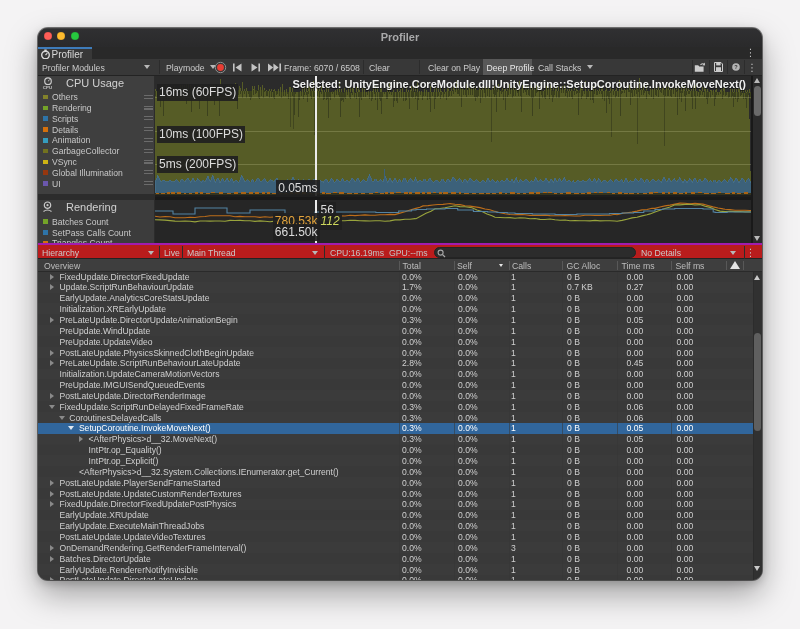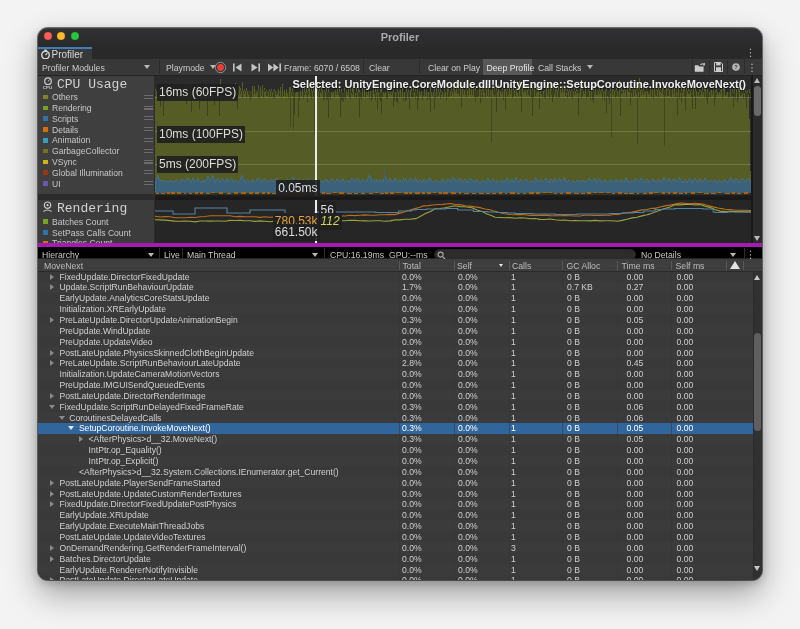--- a/index.html
+++ b/index.html
@@ -24,37 +24,37 @@
   border-bottom:1px solid #232323; font-size:8.7px; color:#cccccc; }
 #toolbar span { position:absolute; top:3.5px; white-space:nowrap; }
 .dsep { position:absolute; top:1px; height:14px; width:1px; background:#2c2c2c; }
 .dar { position:absolute; width:0; height:0; border-left:3.5px solid transparent;
   border-right:3.5px solid transparent; border-top:4px solid #b8b8b8; }
 
 #charts { position:absolute; left:0; top:47.5px; width:100%; height:167.5px; background:#2b2b2b; }
 #lpanel { position:absolute; left:0; top:0; width:116.5px; height:167.5px; background:#2c2c2c; }
 #mod1 { position:absolute; left:0; top:0; width:116px; height:118.5px; background:#3f3f3f; }
 #mod2 { position:absolute; left:0; top:124px; width:116px; height:43.5px; background:#3c3c3c; }
-.mhead { position:absolute; left:19px; top:1.5px; font-size:13px; color:#d2d2d2;font-family:Liberation Mono, monospace; }
+.mhead { position:absolute; left:28px; top:1.5px; font-size:11px; color:#d2d2d2; }
 .leg { position:absolute; left:0; width:116px; height:10.8px; }
 .leg .sw { position:absolute; left:5px; top:3.2px; width:4.6px; height:4.6px; }
 .leg .lt { position:absolute; left:14px; top:0.6px; font-size:8.6px; color:#c8c8c8; white-space:nowrap; }
 .leg .hndl { position:absolute; right:1px; top:3px; width:9px; }
 .leg .hndl i { display:block; height:1.2px; background:#6b6b6b; margin-bottom:1.8px; }
 #cpuchart { position:absolute; left:117px; top:0.5px; width:596px; height:121px; }
 #rchart { position:absolute; left:117px; top:124.5px; width:596px; height:43px; }
 #chartgap { position:absolute; left:116.5px; top:121.5px; width:597px; height:3px; background:#191919; }
 .clbl { position:absolute; background:rgba(32,32,32,0.92); color:#dcdcdc; font-size:12px;
   padding:1px 2px 1.5px 2px; white-space:nowrap; z-index:5; }
 #selinfo { position:absolute; right:16px; top:2.5px; font-size:11px; font-weight:bold; color:#f0f0f0;
   text-shadow:0 1px 1px rgba(0,0,0,0.7); z-index:6; }
 .playhead { position:absolute; width:1.5px; background:#ebebeb; z-index:4; }
 
-#htool { position:absolute; left:0; top:215px; width:100%; height:16px; background:#000000;
-  border-top:4px solid #a21caf; border-bottom:1px solid #232323; font-size:8.7px; color:#cbcbcb; }
+#htool { position:absolute; left:0; top:215px; width:100%; height:16px; background:#b91c1c;
+  border-top:2px solid #a21caf; border-bottom:1px solid #232323; font-size:8.7px; color:#cbcbcb; }
 #htool span { position:absolute; top:3px; white-space:nowrap; }
 
 #thead { position:absolute; left:0; top:231px; width:100%; height:13px; background:#3e3e3e;
   border-bottom:1px solid #2a2a2a; font-size:8.7px; color:#bdbdbd; }
 #thead span { position:absolute; top:1.5px; white-space:nowrap; }
 .hsep { position:absolute; top:2px; height:9px; width:1px; background:#585858; }
 
 #tbody { position:absolute; left:0; top:244px; width:100%; height:308px; background:#3a3a3a;
   overflow:hidden; }
 .bsep { position:absolute; top:0; bottom:0; width:1px; background:#363636; z-index:3; opacity:0.55; }
@@ -322,21 +322,21 @@
       <circle cx="3.6" cy="3.6" r="2.5" fill="none" stroke="#a9a9a9" stroke-width="1.1"></circle>
       <path d="M5.6 5.6 L8 8" stroke="#a9a9a9" stroke-width="1.2"></path>
     </svg>
     <span style="left:603px">No Details</span>
     <div class="dar" style="left:692px; top:6px"></div>
     <div class="dsep" style="left:705.5px"></div>
     <span style="left:707.5px; top:2px; color:#c4c4c4; font-size:10px;">⋮</span>
   </div>
 
   <div id="thead">
-    <span style="left:6px">MoveNext</span>
+    <span style="left:6px">Overview</span>
     <span style="left:364.5px">Total</span>
     <span style="left:419px">Self</span>
     <div class="dar" style="left:461px; top:4.5px; border-left-width:2.5px; border-right-width:2.5px; border-top-width:3px; border-top-color:#e8e8e8;"></div>
     <span style="left:474px">Calls</span>
     <span style="left:528.5px">GC Alloc</span>
     <span style="left:583.5px">Time ms</span>
     <span style="left:637.5px">Self ms</span>
     <div class="hsep" style="left:361px"></div>
 <div class="hsep" style="left:415.5px"></div>
 <div class="hsep" style="left:470.5px"></div>

